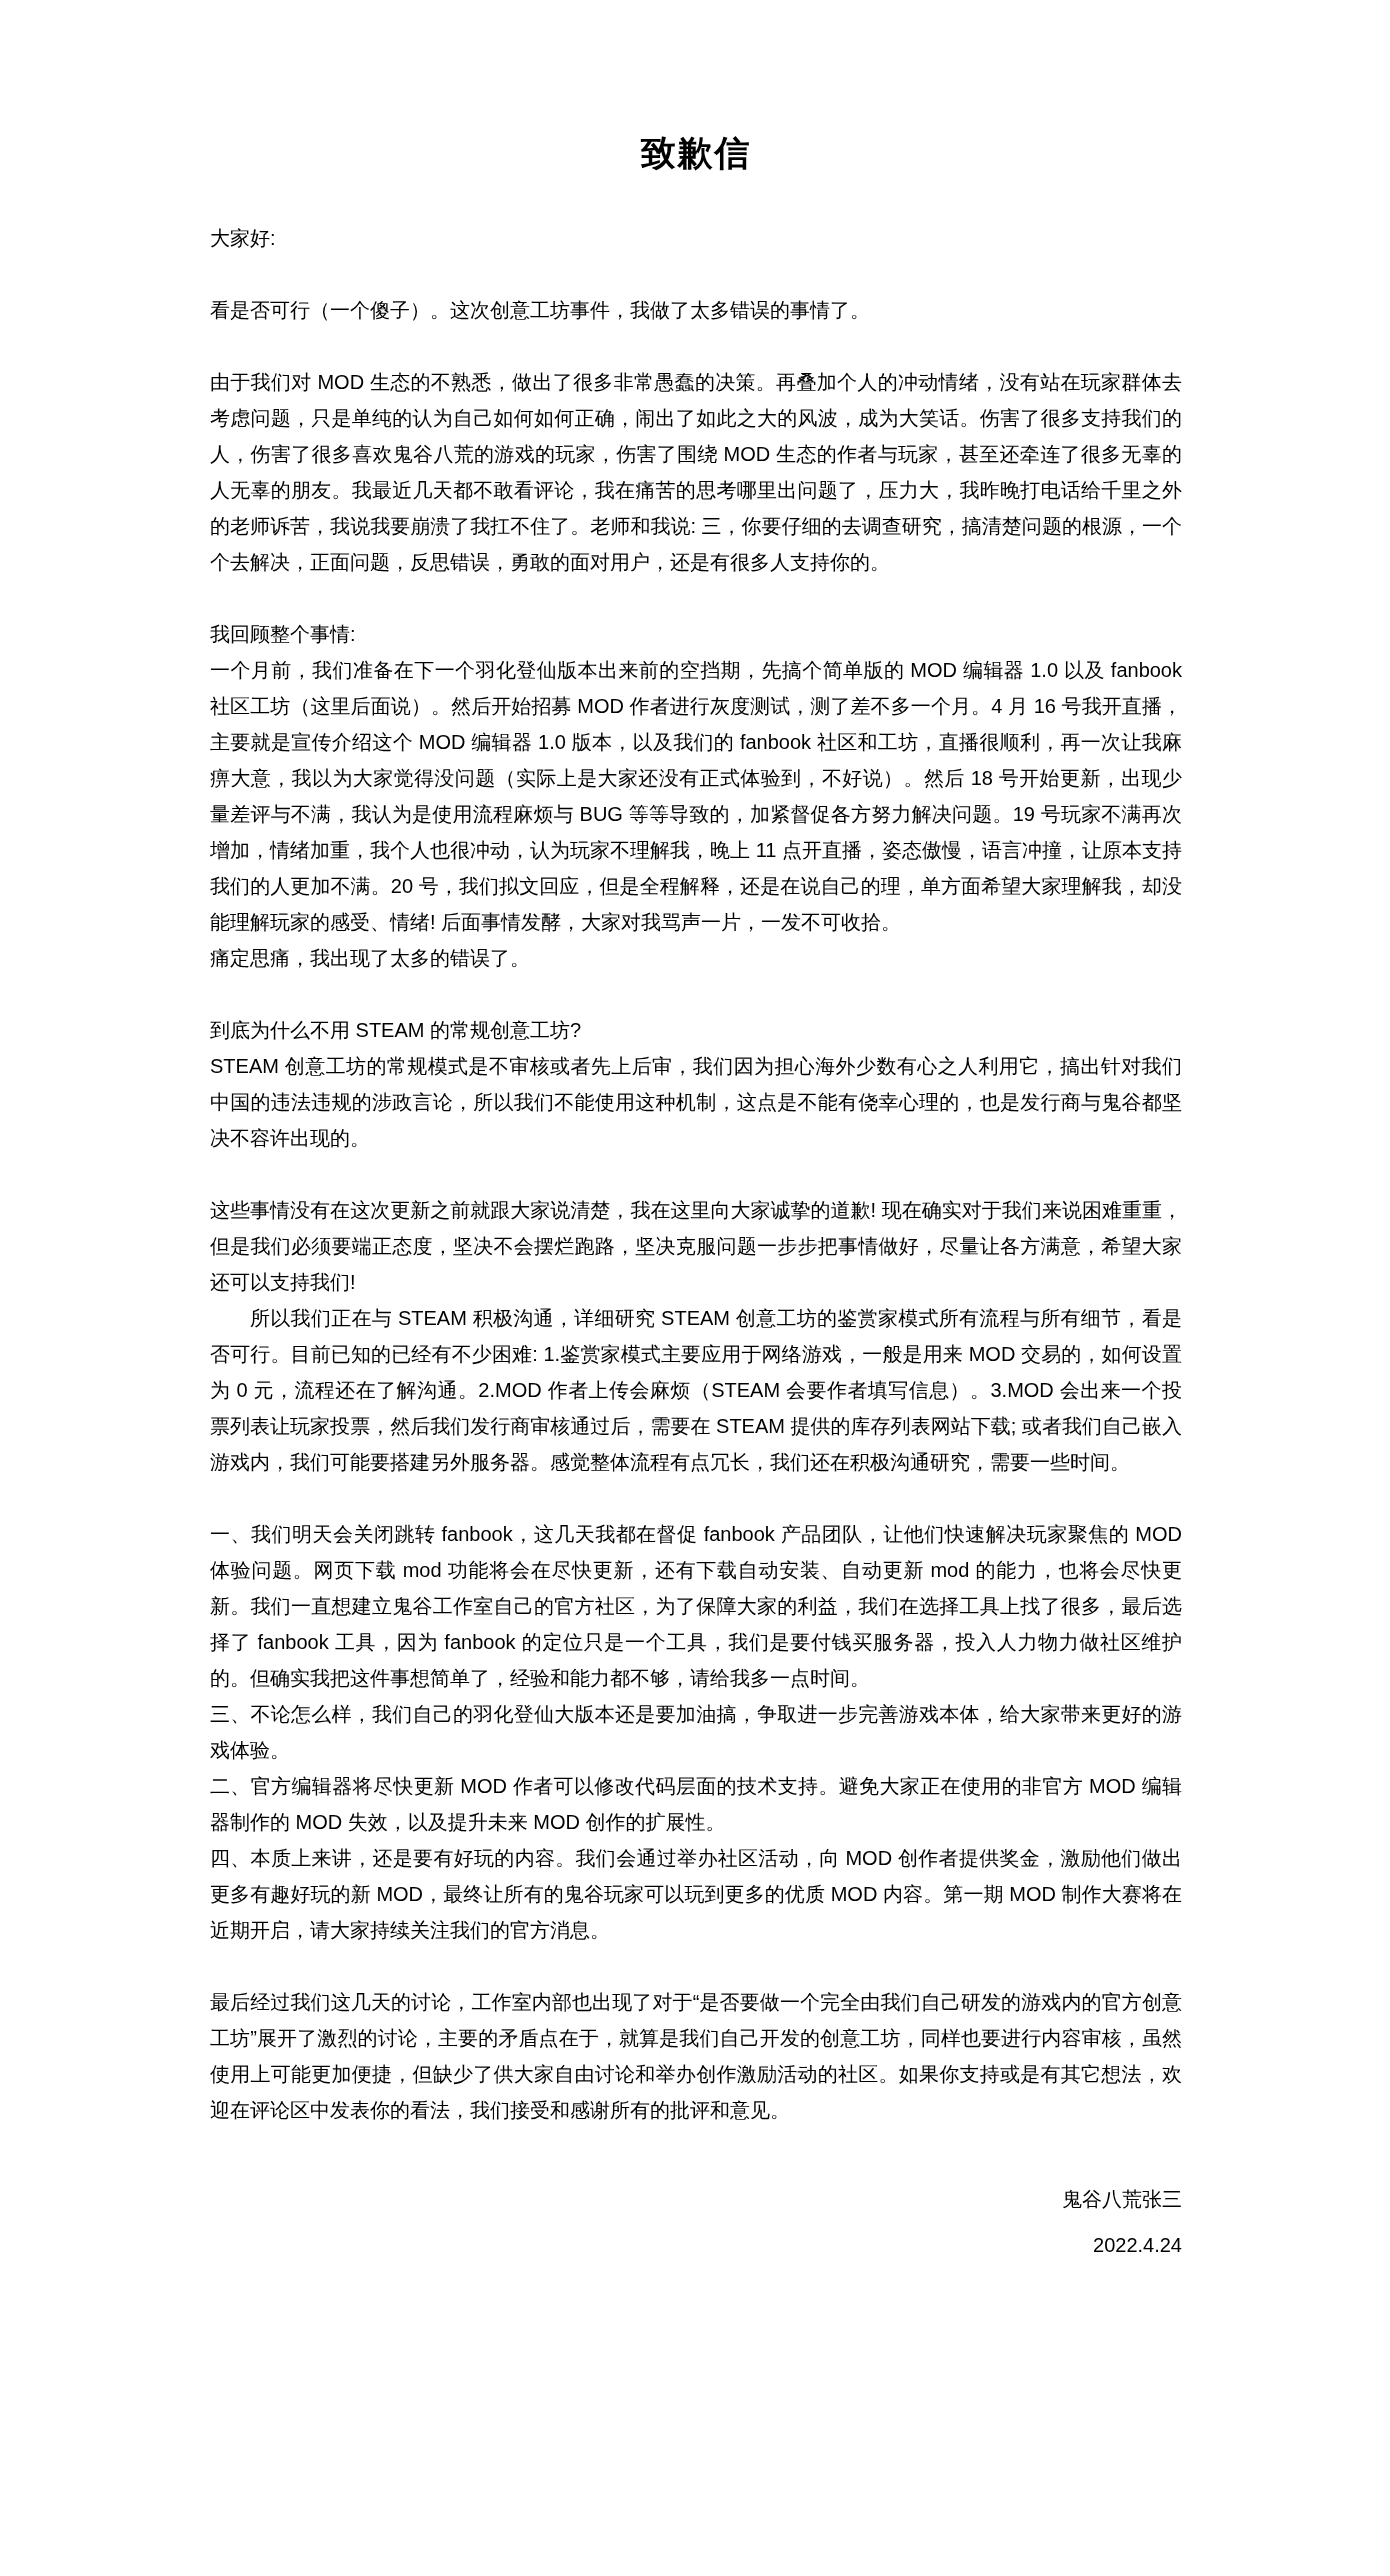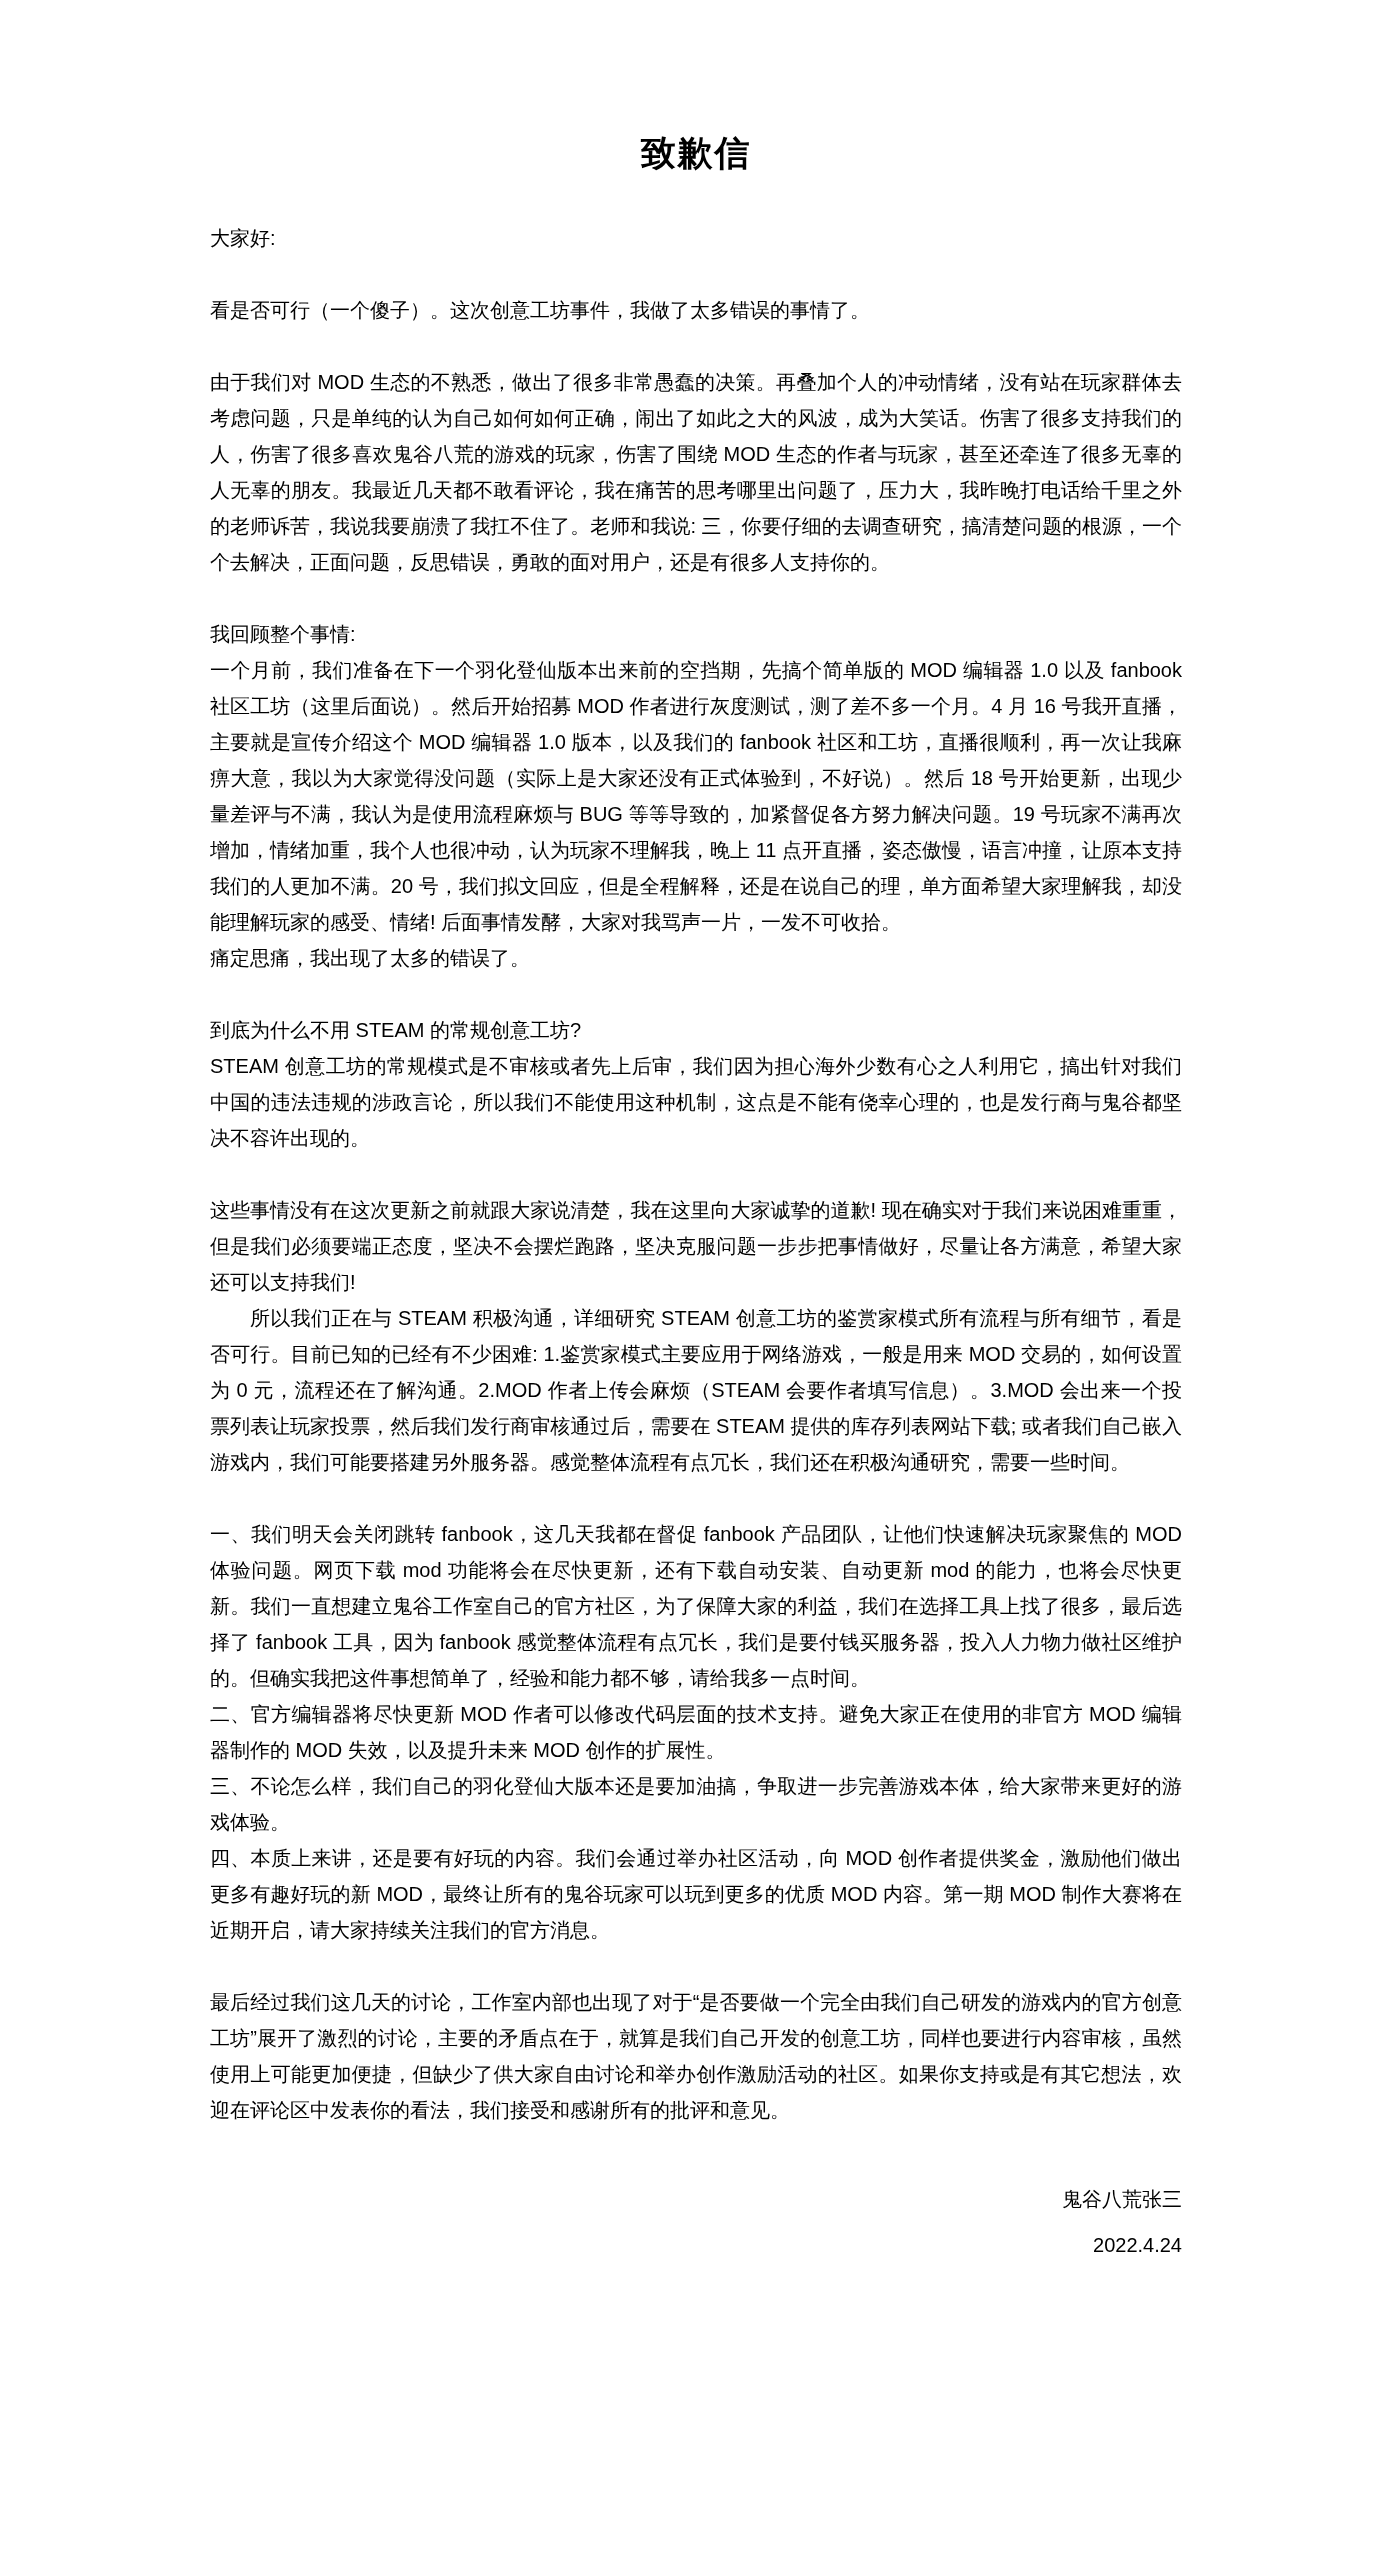--- a/index.html
+++ b/index.html
@@ -54,23 +54,23 @@
   <p class="sp">我回顾整个事情:</p>
   <p>一个月前，我们准备在下一个羽化登仙版本出来前的空挡期，先搞个简单版的 MOD 编辑器 1.0 以及 fanbook 社区工坊（这里后面说）。然后开始招募 MOD 作者进行灰度测试，测了差不多一个月。4 月 16 号我开直播，主要就是宣传介绍这个 MOD 编辑器 1.0 版本，以及我们的 fanbook 社区和工坊，直播很顺利，再一次让我麻痹大意，我以为大家觉得没问题（实际上是大家还没有正式体验到，不好说）。然后 18 号开始更新，出现少量差评与不满，我认为是使用流程麻烦与 BUG 等等导致的，加紧督促各方努力解决问题。19 号玩家不满再次增加，情绪加重，我个人也很冲动，认为玩家不理解我，晚上 11 点开直播，姿态傲慢，语言冲撞，让原本支持我们的人更加不满。20 号，我们拟文回应，但是全程解释，还是在说自己的理，单方面希望大家理解我，却没能理解玩家的感受、情绪! 后面事情发酵，大家对我骂声一片，一发不可收拾。</p>
   <p>痛定思痛，我出现了太多的错误了。</p>
 
   <p class="sp">到底为什么不用 STEAM 的常规创意工坊?</p>
   <p>STEAM 创意工坊的常规模式是不审核或者先上后审，我们因为担心海外少数有心之人利用它，搞出针对我们中国的违法违规的涉政言论，所以我们不能使用这种机制，这点是不能有侥幸心理的，也是发行商与鬼谷都坚决不容许出现的。</p>
 
   <p class="sp">这些事情没有在这次更新之前就跟大家说清楚，我在这里向大家诚挚的道歉! 现在确实对于我们来说困难重重，但是我们必须要端正态度，坚决不会摆烂跑路，坚决克服问题一步步把事情做好，尽量让各方满意，希望大家还可以支持我们!</p>
   <p class="indent">所以我们正在与 STEAM 积极沟通，详细研究 STEAM 创意工坊的鉴赏家模式所有流程与所有细节，看是否可行。目前已知的已经有不少困难: 1.鉴赏家模式主要应用于网络游戏，一般是用来 MOD 交易的，如何设置为 0 元，流程还在了解沟通。2.MOD 作者上传会麻烦（STEAM 会要作者填写信息）。3.MOD 会出来一个投票列表让玩家投票，然后我们发行商审核通过后，需要在 STEAM 提供的库存列表网站下载; 或者我们自己嵌入游戏内，我们可能要搭建另外服务器。感觉整体流程有点冗长，我们还在积极沟通研究，需要一些时间。</p>
 
-  <p class="sp">一、我们明天会关闭跳转 fanbook，这几天我都在督促 fanbook 产品团队，让他们快速解决玩家聚焦的 MOD 体验问题。网页下载 mod 功能将会在尽快更新，还有下载自动安装、自动更新 mod 的能力，也将会尽快更新。我们一直想建立鬼谷工作室自己的官方社区，为了保障大家的利益，我们在选择工具上找了很多，最后选择了 fanbook 工具，因为 fanbook 感觉整体流程有点冗长，我们是要付钱买服务器，投入人力物力做社区维护的。但确实我把这件事想简单了，经验和能力都不够，请给我多一点时间。</p>
+  <p class="sp">一、我们明天会关闭跳转 fanbook，这几天我都在督促 fanbook 产品团队，让他们快速解决玩家聚焦的 MOD 体验问题。网页下载 mod 功能将会在尽快更新，还有下载自动安装、自动更新 mod 的能力，也将会尽快更新。我们一直想建立鬼谷工作室自己的官方社区，为了保障大家的利益，我们在选择工具上找了很多，最后选择了 fanbook 工具，因为 fanbook 的定位只是一个工具，我们是要付钱买服务器，投入人力物力做社区维护的。但确实我把这件事想简单了，经验和能力都不够，请给我多一点时间。</p>
+  <p>三、不论怎么样，我们自己的羽化登仙大版本还是要加油搞，争取进一步完善游戏本体，给大家带来更好的游戏体验。</p>
   <p>二、官方编辑器将尽快更新 MOD 作者可以修改代码层面的技术支持。避免大家正在使用的非官方 MOD 编辑器制作的 MOD 失效，以及提升未来 MOD 创作的扩展性。</p>
-  <p>三、不论怎么样，我们自己的羽化登仙大版本还是要加油搞，争取进一步完善游戏本体，给大家带来更好的游戏体验。</p>
   <p>四、本质上来讲，还是要有好玩的内容。我们会通过举办社区活动，向 MOD 创作者提供奖金，激励他们做出更多有趣好玩的新 MOD，最终让所有的鬼谷玩家可以玩到更多的优质 MOD 内容。第一期 MOD 制作大赛将在近期开启，请大家持续关注我们的官方消息。</p>
 
   <p class="sp">最后经过我们这几天的讨论，工作室内部也出现了对于“是否要做一个完全由我们自己研发的游戏内的官方创意工坊”展开了激烈的讨论，主要的矛盾点在于，就算是我们自己开发的创意工坊，同样也要进行内容审核，虽然使用上可能更加便捷，但缺少了供大家自由讨论和举办创作激励活动的社区。如果你支持或是有其它想法，欢迎在评论区中发表你的看法，我们接受和感谢所有的批评和意见。</p>
 
   <p class="right sig">鬼谷八荒张三</p>
   <p class="right date-line">2022.4.24</p>
 </div>
 
 
 </body></html>

